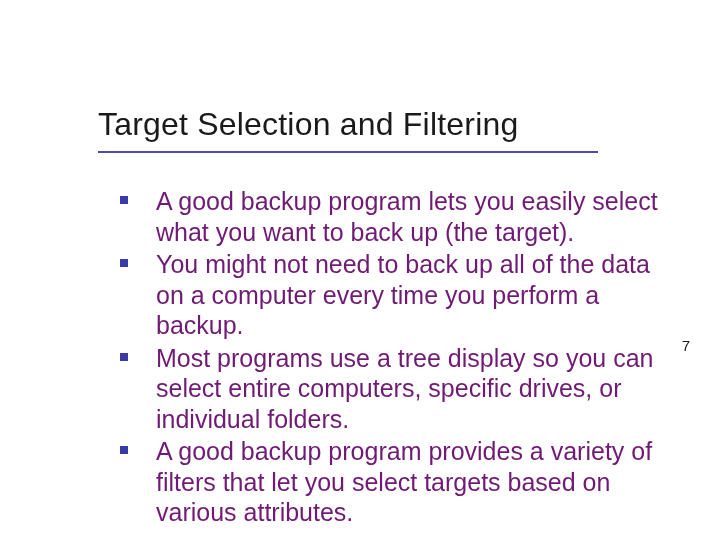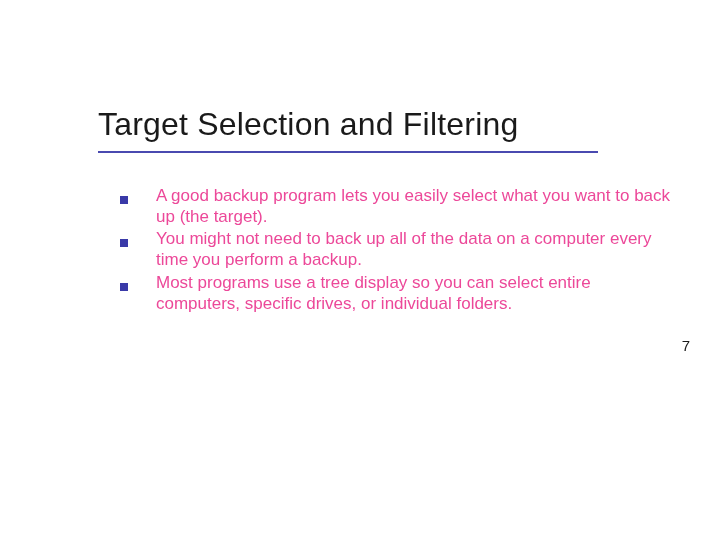--- a/index.html
+++ b/index.html
@@ -48,23 +48,23 @@
   }
   .bullet {
     flex: 0 0 auto;
     width: 8px;
     height: 8px;
     background: #3a3aa8;
     margin-top: 10px;
     margin-right: 28px;
   }
   .item-text {
-    font-size: 17px;
+    font-size: 25px;
     line-height: 1.22;
-    color: #ec4899;
+    color: #701a75;
   }
   .page-number {
     position: absolute;
     right: 30px;
     bottom: 30px;
     font-size: 15px;
     color: #1a1a1a;
   }
 </style>
 </head>
@@ -87,18 +87,22 @@
     <div class="item">
       <span class="bullet"></span>
       <span class="item-text">You might not need to back up all of the data on a computer every time you perform a backup.</span>
     </div>
 
     <div class="item">
       <span class="bullet"></span>
       <span class="item-text">Most programs use a tree display so you can select entire computers, specific drives, or individual folders.</span>
     </div>
 
+    <div class="item">
+      <span class="bullet"></span>
+      <span class="item-text">A good backup program provides a variety of filters that let you select targets based on various attributes.</span>
+    </div>
 
   </div>
 
   <div class="page-number">7</div>
 
 </div>
 
 </body></html>

